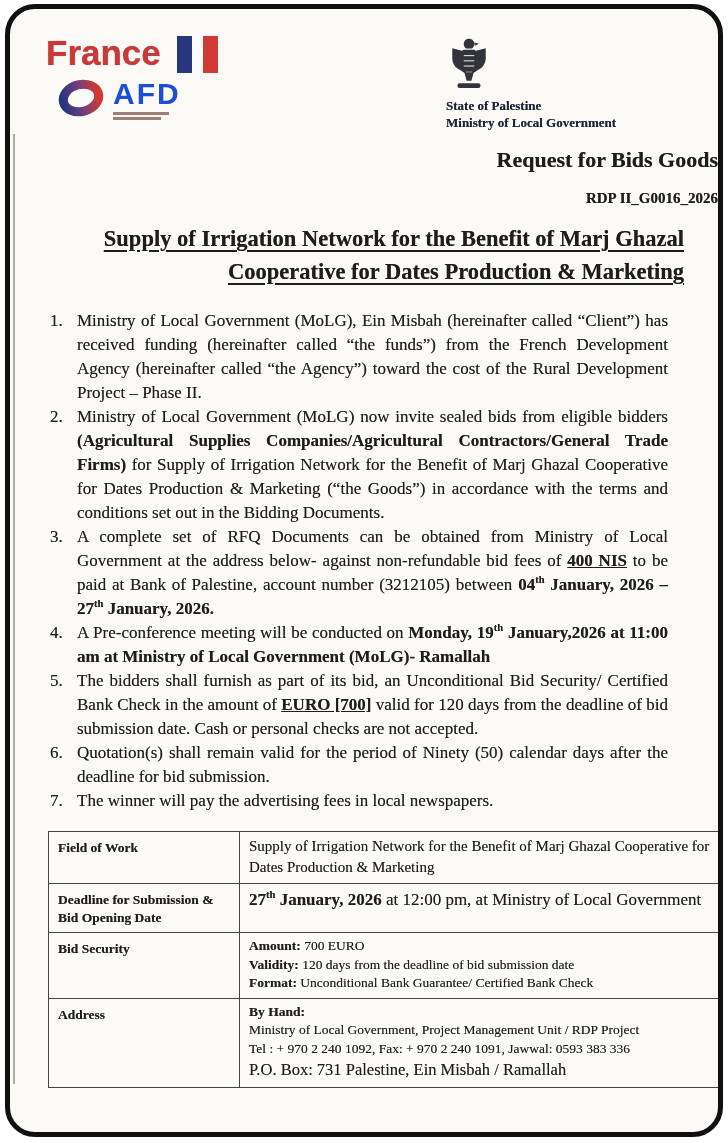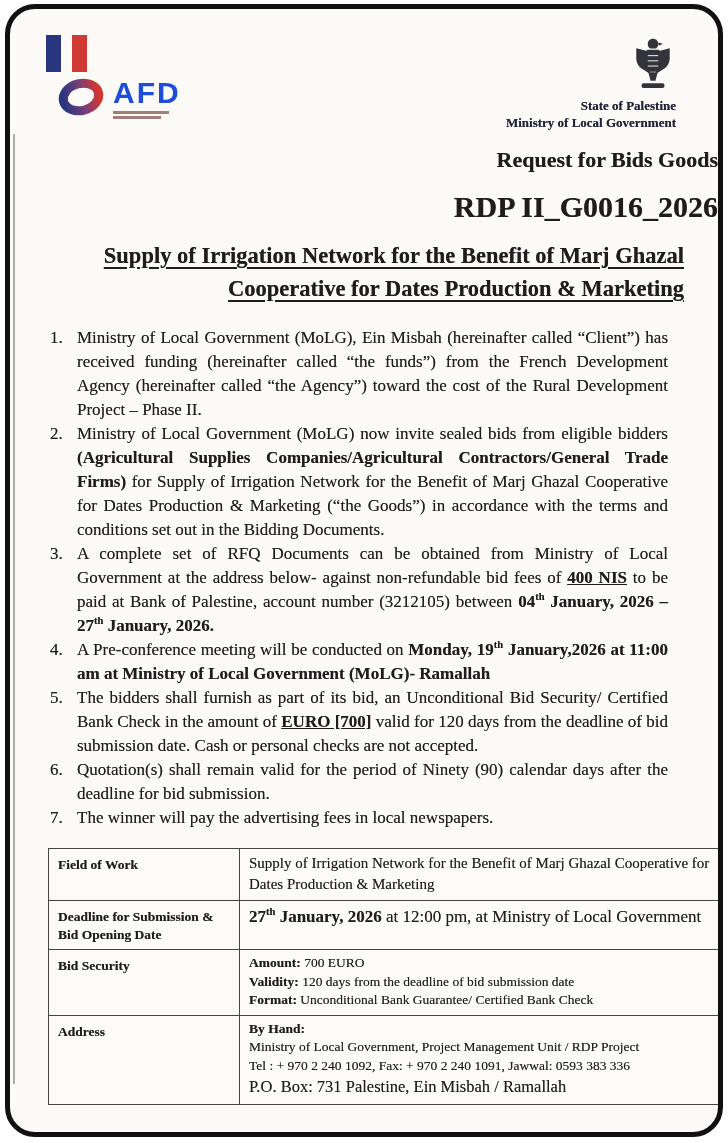--- a/index.html
+++ b/index.html
@@ -34,35 +34,35 @@
   .bar-red{background:#cf3a35;}
   .afd-line{display:flex;align-items:center;gap:7px;margin:4px 0 0 10px;}
   .afd-text-col{display:flex;flex-direction:column;line-height:1;}
   .afd-word{
     font-family:"Liberation Sans", sans-serif;font-weight:bold;
     font-size:30px;color:#1d4ed8;letter-spacing:2px;
   }
   .afd-tagline{margin-top:3px;}
   .afd-tagline .tl{height:3px;background:#a07f77;margin-bottom:2px;}
   .tl1{width:56px;} .tl2{width:48px;}
-  .gov-block{width:230px;text-align:right;padding-top:4px;}
+  .gov-block{width:230px;text-align:left;padding-top:4px;}
   .emblem{display:inline-block;filter:blur(.3px);}
   .gov-line{
     font-family:"Liberation Serif", serif;font-weight:bold;
     font-size:13px;color:#1e2435;line-height:17px;
     text-shadow:0 0 .5px rgba(30,36,53,.7);
   }
   
   .titles{text-align:right;margin-top:16px;}
   .doc-type{
     font-size:22px;font-weight:bold;margin:0;
     text-shadow:0 0 .5px rgba(0,0,0,.6);
   }
   .reference{
-    font-size:30px;font-weight:bold;margin:17px 0 0 0;
+    font-size:15px;font-weight:bold;margin:17px 0 0 0;
     text-shadow:0 0 .5px rgba(0,0,0,.6);
   }
   .subject{
     font-size:22.5px;font-weight:bold;margin:15px auto 0 auto;width:640px;
     line-height:33px;text-decoration:underline;text-decoration-thickness:2px;
     text-underline-offset:4px;text-shadow:0 0 .5px rgba(0,0,0,.6);
   }
   
   .notice-list{margin:21px 50px 0 40px;}
   .n-item{
@@ -92,20 +92,21 @@
 </style>
 </head>
 <body>
 
 <div class="frame">
   <div class="scan-edge"></div>
 
   <div class="header">
     <div class="france-block">
       <div class="france-line">
+        <span class="france-word">France</span>
         <span class="flag">
           <span class="bar bar-blue"></span>
           <span class="bar bar-red"></span>
         </span>
       </div>
       <div class="afd-line">
         <span>
           <svg width="50" height="42" viewBox="0 0 50 42">
             <defs>
               <linearGradient id="afdg" x1="0" y1="0" x2="1" y2="0">
@@ -173,21 +174,21 @@
     <div class="n-item">
       <span class="n-num">4.</span>
       <span><span>A Pre-conference meeting will be conducted on </span><span style="font-weight: bold;">Monday, 19</span><sup style="font-weight: bold;">th</sup><span style="font-weight: bold;"> January,2026 at 11:00 am at Ministry of Local Government (MoLG)- Ramallah</span></span>
     </div>
     <div class="n-item">
       <span class="n-num">5.</span>
       <span><span>The bidders shall furnish as part of its bid, an Unconditional Bid Security/ Certified Bank Check in the amount of </span><span style="font-weight: bold; text-decoration: underline;">EURO [700]</span><span> valid for 120 days from the deadline of bid submission date. Cash or personal checks are not accepted.</span></span>
     </div>
     <div class="n-item">
       <span class="n-num">6.</span>
-      <span><span>Quotation(s) shall remain valid for the period of Ninety (90) calendar days after the deadline for bid submission.</span></span>
+      <span><span>Quotation(s) shall remain valid for the period of Ninety (50) calendar days after the deadline for bid submission.</span></span>
     </div>
     <div class="n-item">
       <span class="n-num">7.</span>
       <span><span>The winner will pay the advertising fees in local newspapers.</span></span>
     </div>
   </div>
 
   <table class="info-table">
     <tbody>
       <tr>

